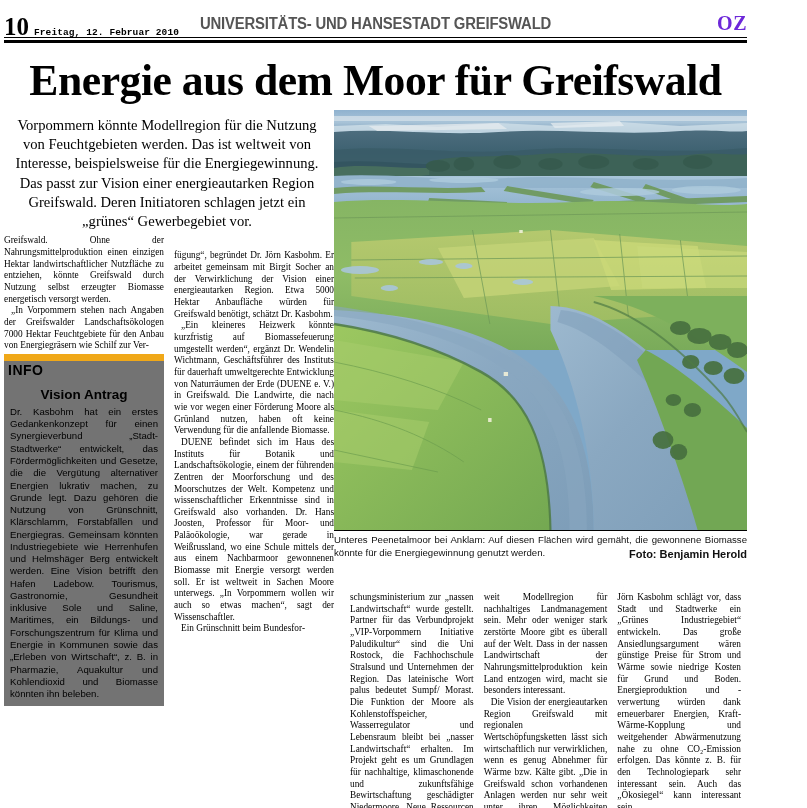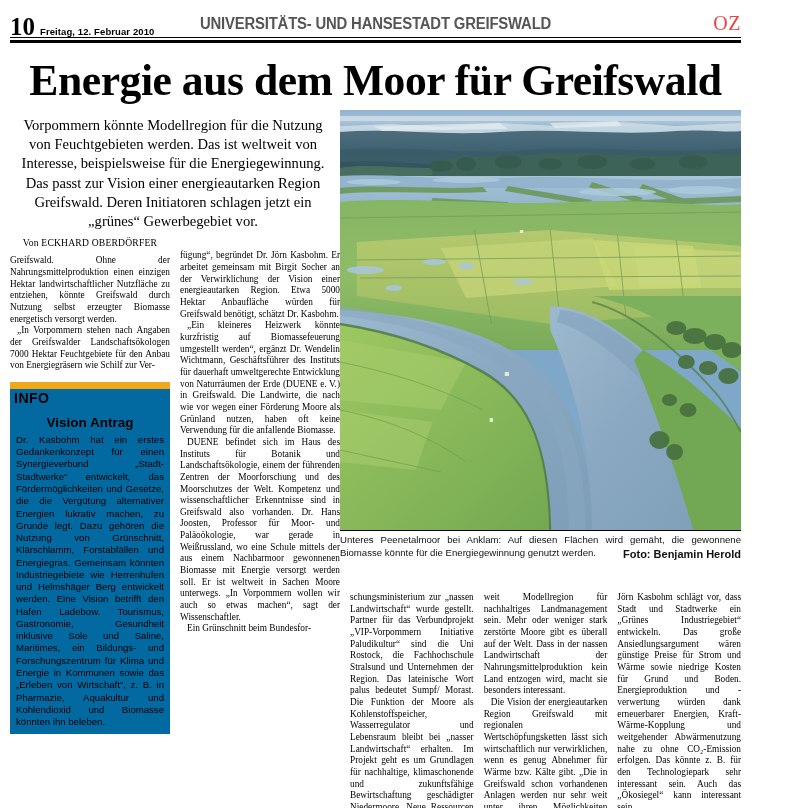--- a/index.html
+++ b/index.html
@@ -12,40 +12,40 @@
     height: 808px;
     overflow: hidden;
     font-family: "Liberation Serif", serif;
     color: #000000;
   }
   .page {
     position: relative;
     width: 751px;
     height: 808px;
     box-sizing: border-box;
-    padding: 0 10px;
+    padding: 0 4px;
   }
 
   
   .masthead {
     position: relative;
     height: 36px;
     display: flex;
     align-items: baseline;
   }
   .page-number {
     font-family: "Liberation Serif", serif;
     font-size: 25px;
     font-weight: 700;
     line-height: 1;
     margin-right: 5px;
     padding-top: 14px;
   }
   .masthead-date {
-    font-family: Liberation Sans, sans-serif;
+    font-family: Liberation Mono, monospace;
     font-size: 9.5px;
     font-weight: 700;
     letter-spacing: 0.1px;
     padding-top: 20px;
   }
   .masthead-title {
     position: absolute;
     left: 0;
     right: 0;
     text-align: center;
@@ -56,23 +56,23 @@
     letter-spacing: -0.2px;
     color: #555555;
     transform: scaleX(0.93);
   }
   .masthead-logo {
     position: absolute;
     right: 0;
     top: 12px;
     font-family: "Liberation Serif", serif;
     font-size: 20px;
-    font-weight: 400;
+    font-weight: 700;
     letter-spacing: 0.5px;
-    color: #ef4444;
+    color: #6d28d9;
   }
   .rule-thin {
     height: 1px;
     background: #000;
     margin-top: 1px;
   }
   .rule-thick {
     height: 3px;
     background: #000;
     margin-top: 2px;
@@ -169,22 +169,22 @@
     hyphens: auto;
     -webkit-hyphens: auto;
   }
   p.bodytext.first { text-indent: 0; }
   p.bodytext + p.bodytext { margin-top: 0; }
 
   
   .infobox {
     width: 160px;
     box-sizing: border-box;
-    background: #0369a1;
-    margin-top: 10px;
+    background: #737373;
+    margin-top: 2px;
   }
   .infobox-bar {
     height: 7px;
     background: #f0a818;
   }
   .infobox-inner {
     padding: 3px 6px 6px 6px;
   }
   .info-label {
     font-family: "Liberation Sans", sans-serif;
@@ -245,21 +245,20 @@
 
   <h1 class="headline">Energie aus dem Moor für Greifswald</h1>
 
   <div class="top-area">
 
     <div class="lead-col" style="width:330px;flex:0 0 330px;">
       <div class="lead">Vorpommern könnte Modellregion für die Nutzung von Feuchtgebieten werden. Das ist weltweit von Interesse, beispielsweise für die Energiegewinnung. Das passt zur Vision einer energieautarken Region Greifswald. Deren Initiatoren schlagen jetzt ein „grünes“ Gewerbegebiet vor.</div>
 
       <div class="body-top">
         <div class="col col-narrow">
-          <div class="byline">Von ECKHARD OBERDÖRFER</div>
           <p class="bodytext first">Greifswald. Ohne der Nahrungsmittelproduktion einen einzigen Hektar landwirtschaftlicher Nutzfläche zu entziehen, könnte Greifswald durch Nutzung selbst erzeugter Biomasse energetisch versorgt werden.</p>
           <p class="bodytext">„In Vorpommern stehen nach Angaben der Greifswalder Landschaftsökologen 7000 Hektar Feuchtgebiete für den Anbau von Energiegräsern wie Schilf zur Ver-</p>
 
           <div class="infobox">
             <div class="infobox-bar"></div>
             <div class="info-label">INFO</div>
             <div class="infobox-inner">
               <div class="info-title">Vision Antrag</div>
               <p class="infotext">Dr. Kasbohm hat ein erstes Gedankenkonzept für einen Synergieverbund „Stadt-Stadtwerke“ entwickelt, das Fördermöglichkeiten und Gesetze, die die Vergütung alternativer Energien lukrativ machen, zu Grunde legt. Dazu gehören die Nutzung von Grünschnitt, Klärschlamm, Forstabfällen und Energiegras. Gemeinsam könnten Industriegebiete wie Herrenhufen und Helmshäger Berg entwickelt werden. Eine Vision betrifft den Hafen Ladebow. Tourismus, Gastronomie, Gesundheit inklusive Sole und Saline, Maritimes, ein Bildungs- und Forschungszentrum für Klima und Energie in Kommunen sowie das „Erleben von Wirtschaft“, z. B. in Pharmazie, Aquakultur und Kohlendioxid und Biomasse könnten ihn beleben.</p>
             </div>

